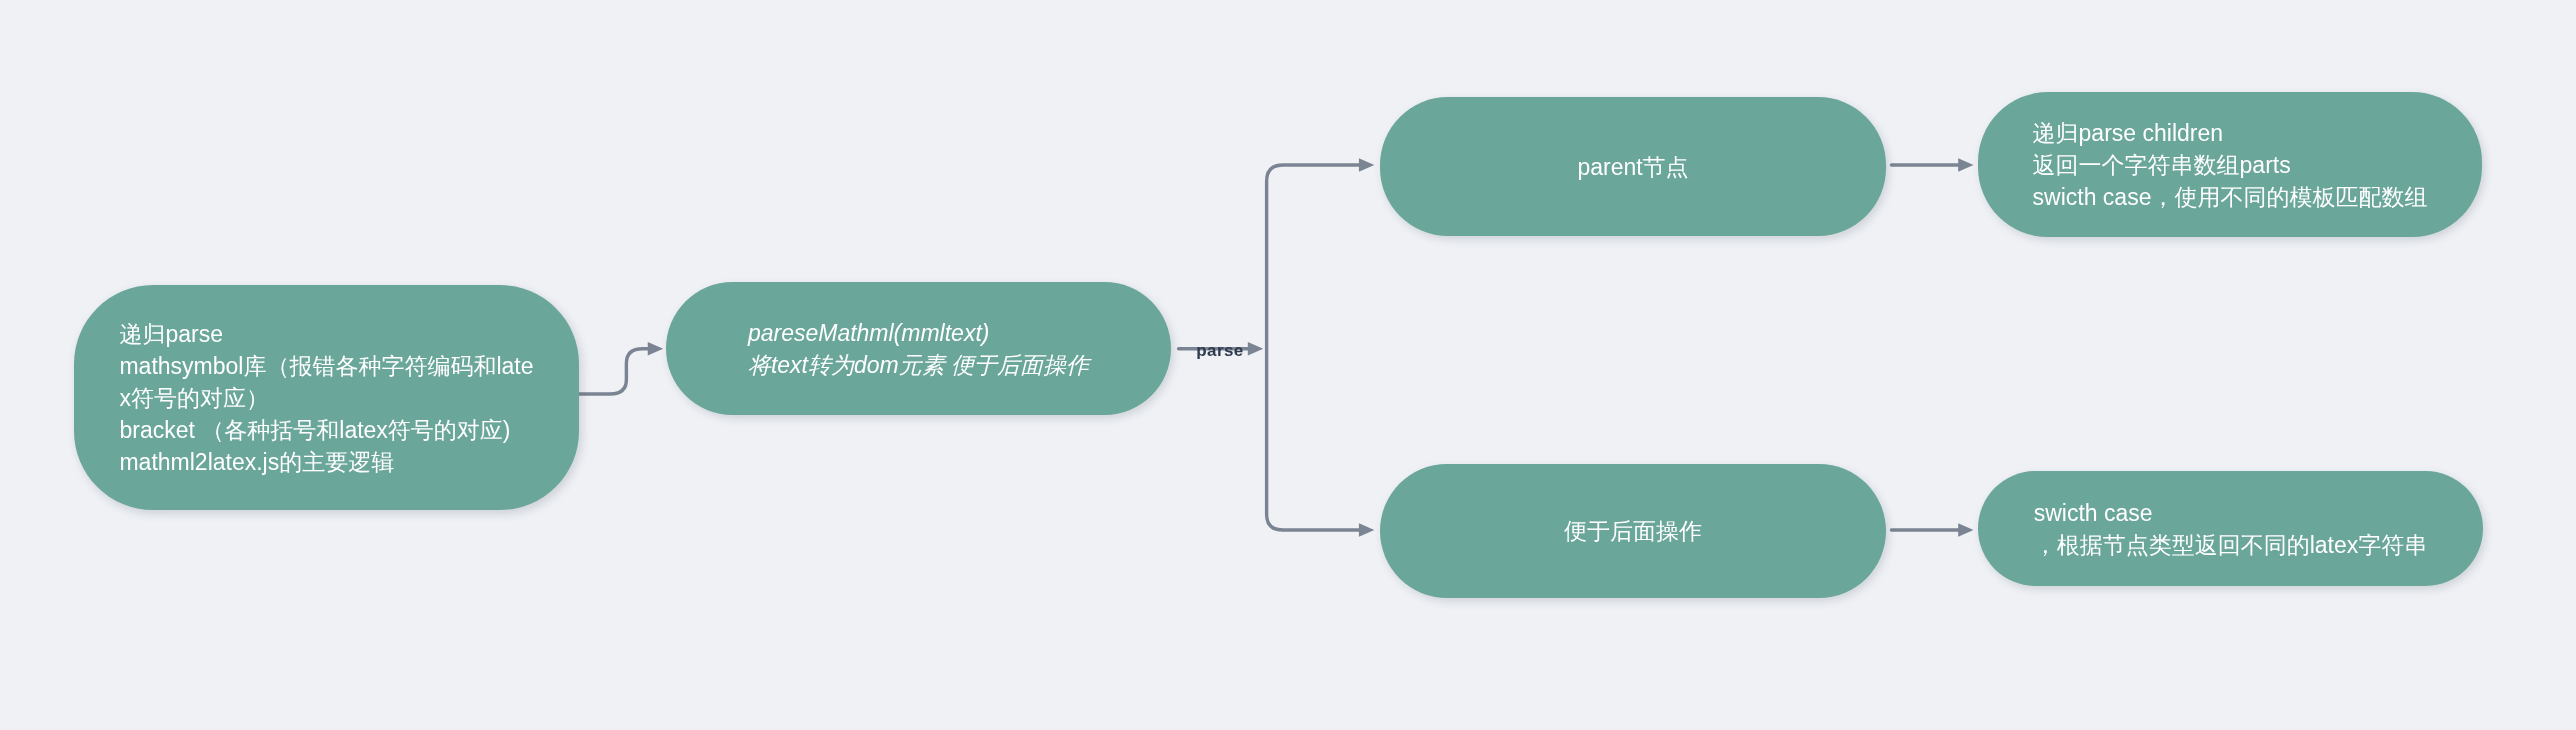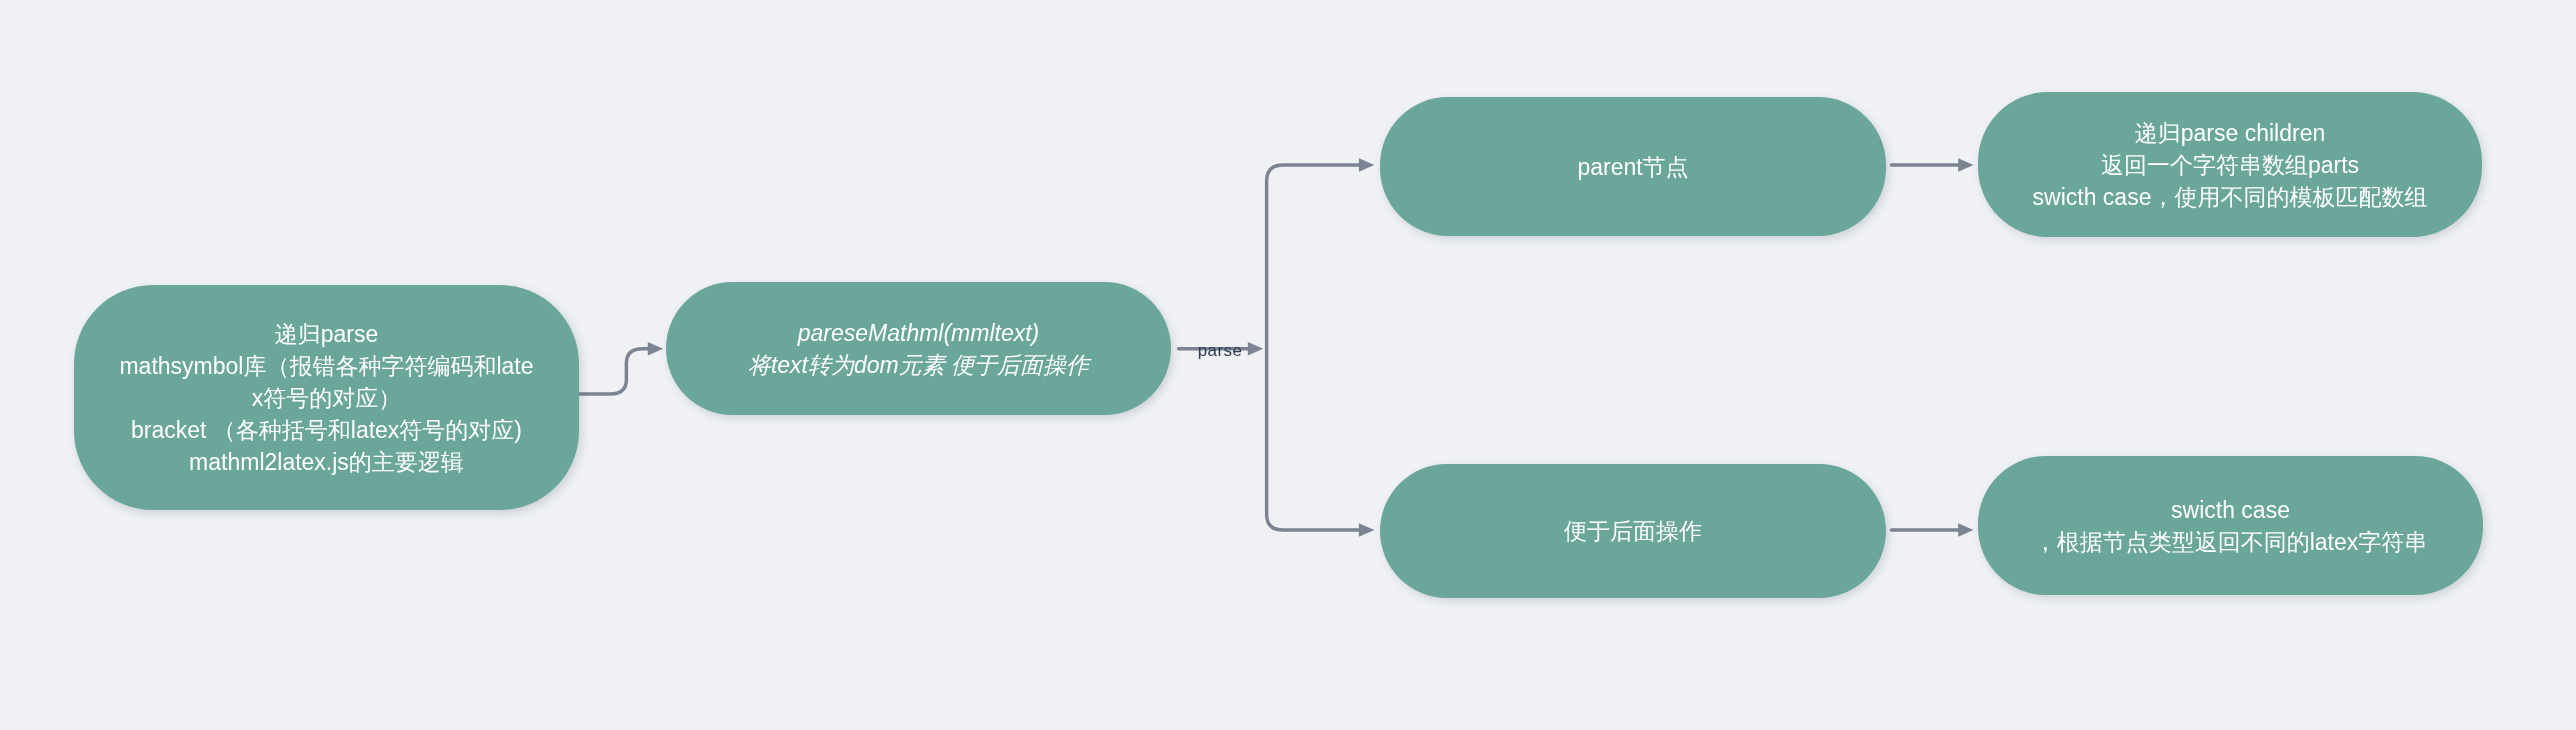--- a/index.html
+++ b/index.html
@@ -38,34 +38,33 @@
     fill:var(--connector);
     stroke:none;
   }
   .node{
     position:absolute;
     display:flex;
     align-items:center;
     justify-content:center;
     background:var(--node-fill);
     color:var(--node-text);
-    text-align:center;
     white-space:pre-line;
     font-size:23px;
     line-height:32px;
     box-shadow:2.6px 3.4px 8.6px rgba(60,80,90,.18);
     box-sizing:border-box;
     padding:0 24px;
   }
   .edge-label{
     position:absolute;
     transform:translate(-50%,-50%);
     color:var(--edge-label-text);
     font-size:17px;
-    font-weight:400;
+    font-weight:700;
     letter-spacing:0.4px;
     line-height:1;
     text-align:center;
   }
 </style>
 </head>
 <body>
 
 <div class="canvas">
 
@@ -108,19 +107,19 @@
 将text转为dom元素 便于后面操作</div>
 
   <div class="node" style="left:1380px;top:97px;width:506px;height:139px;border-radius:68px;">parent节点</div>
 
   <div class="node" style="left:1380px;top:464px;width:506px;height:134px;border-radius:68px;">便于后面操作</div>
 
   <div class="node" style="left:1978px;top:92px;width:504px;height:145px;border-radius:70px;">递归parse children
 返回一个字符串数组parts
 swicth case，使用不同的模板匹配数组</div>
 
-  <div class="node" style="left:1978px;top:456px;width:505px;height:139px;border-radius:68px;">swicth case
+  <div class="node" style="left:1978px;top:471px;width:505px;height:115px;border-radius:68px;">swicth case
 ，根据节点类型返回不同的latex字符串</div>
 
   <span class="edge-label" style="left:1220px;top:350px;">parse</span>
 
 </div>
 
 
 </body></html>

